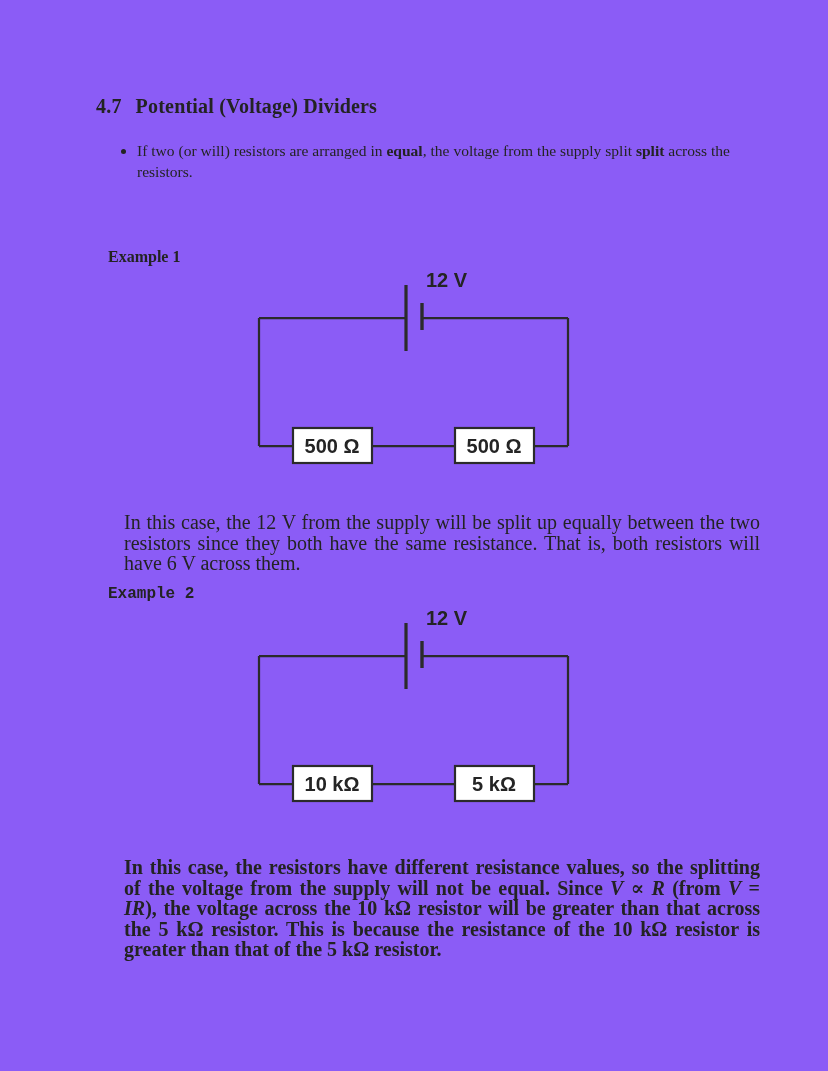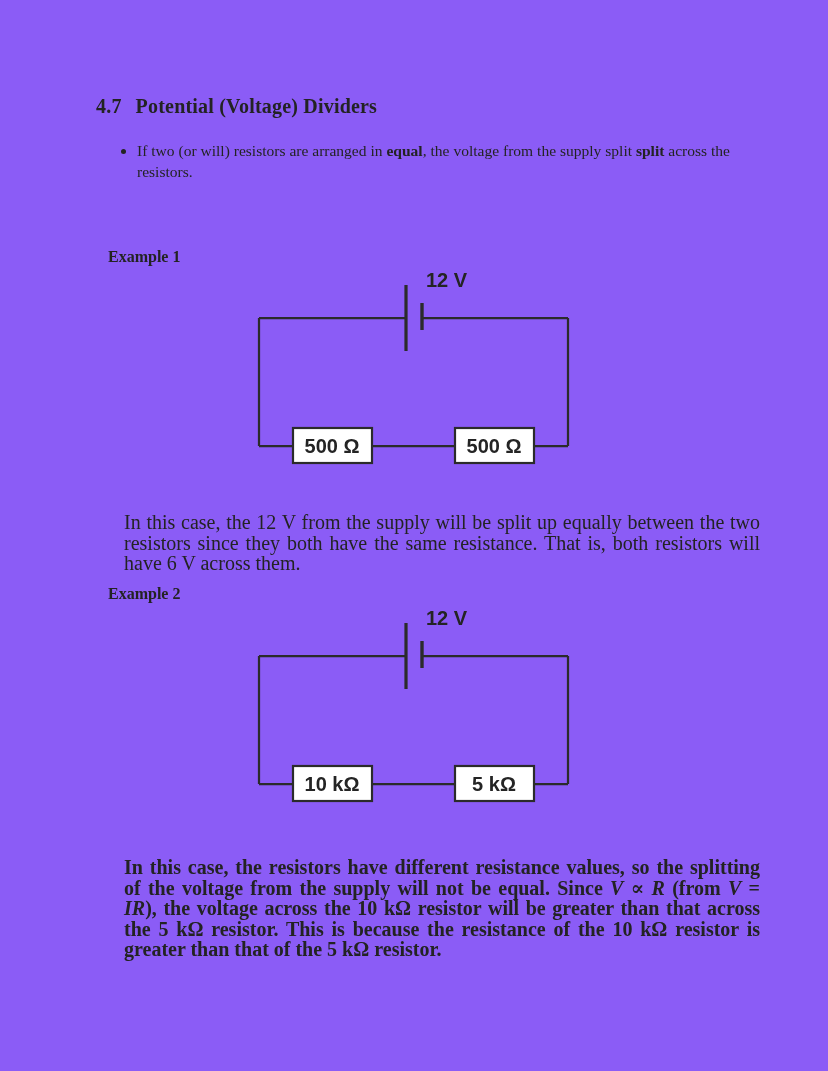--- a/index.html
+++ b/index.html
@@ -49,21 +49,21 @@
   .seg-b { font-weight: bold; }
   .seg-i { font-style: italic; }
   .example-label {
     position: absolute;
     left: 96px;
     margin: 12px;
     font-size: 16px;
     font-weight: bold;
   }
   .e1 { top: 236px; }
-  .e2 { top: 573px; }
+  .e2 { top: 573px; font-family: Liberation Mono, monospace; }
   .circuit {
     position: absolute;
     left: 250px;
     width: 330px;
     height: 215px;
   }
   .c1 { top: 260px; }
   .c2 { top: 598px; }
   .wire { stroke: #2b2b2b; stroke-width: 2.25; fill: none; }
   .plate-long { stroke: #2b2b2b; stroke-width: 3.2; fill: none; }

